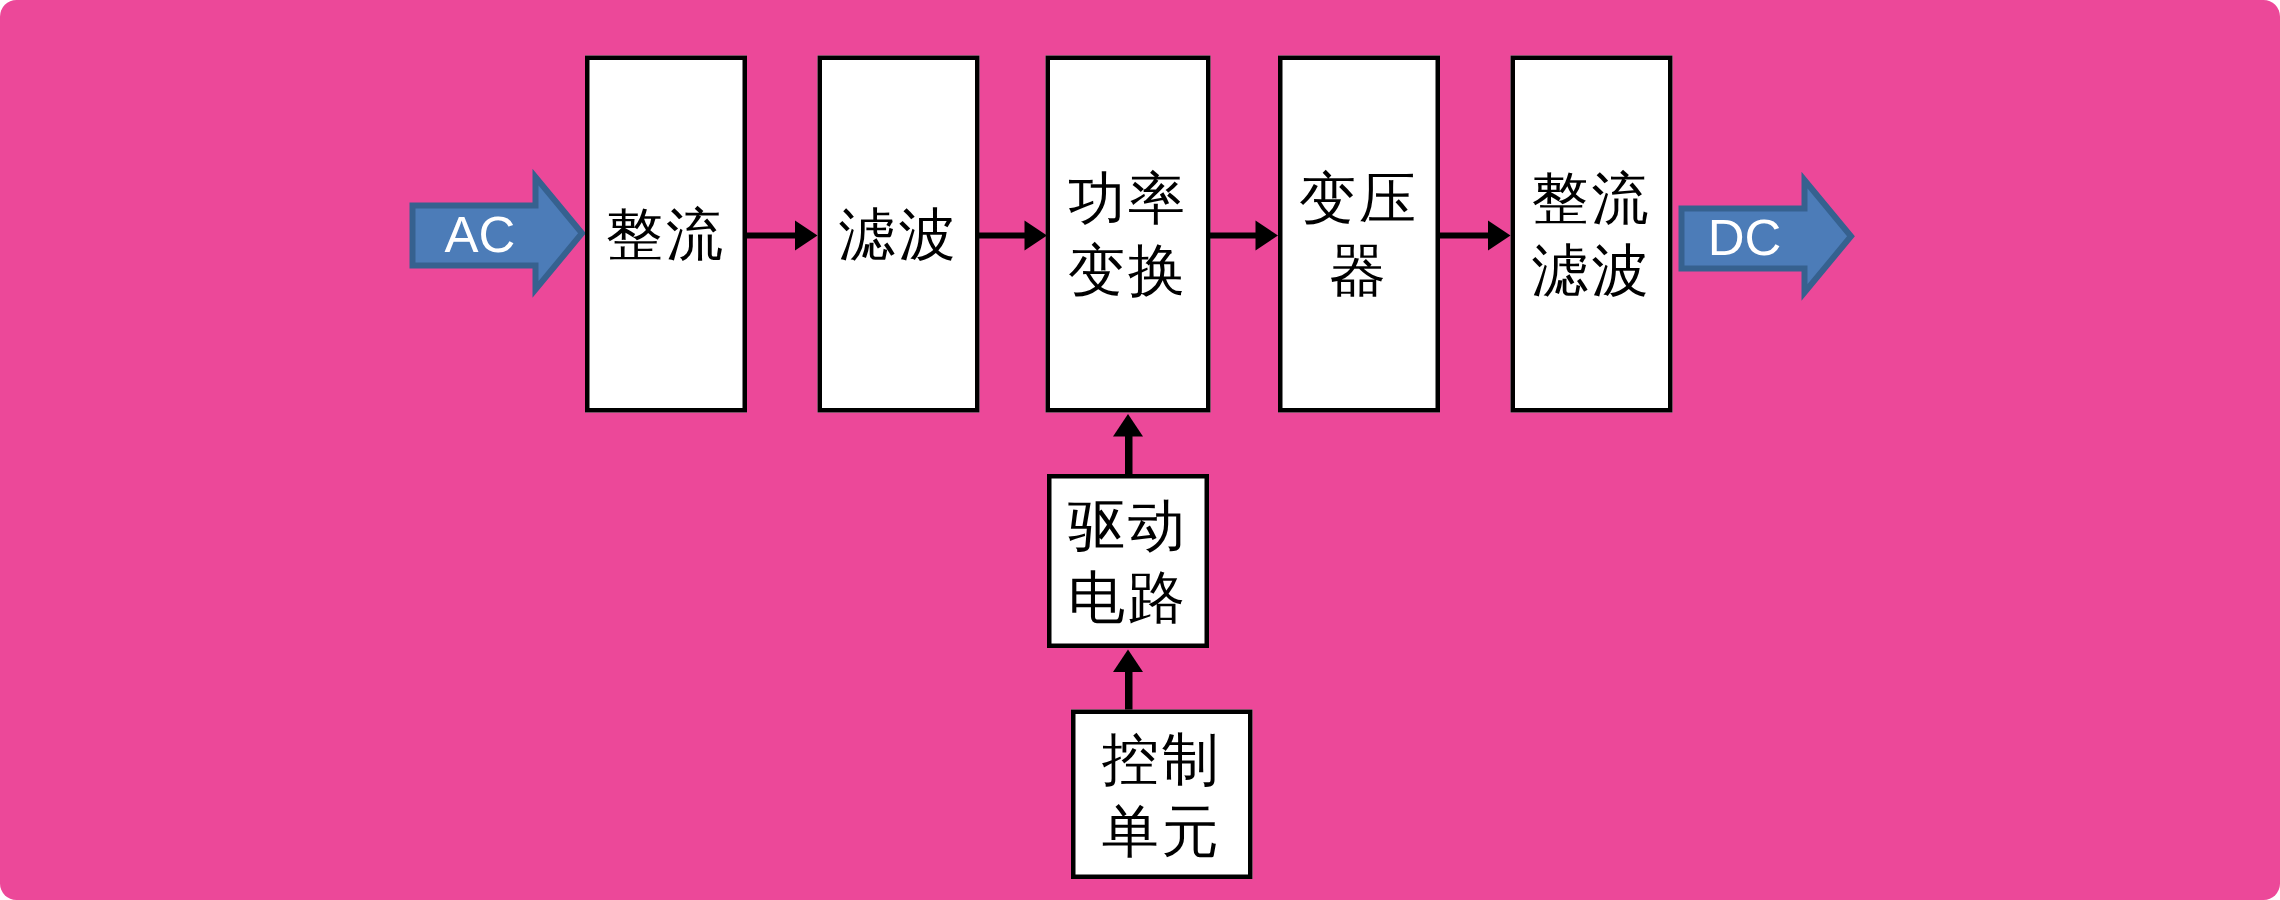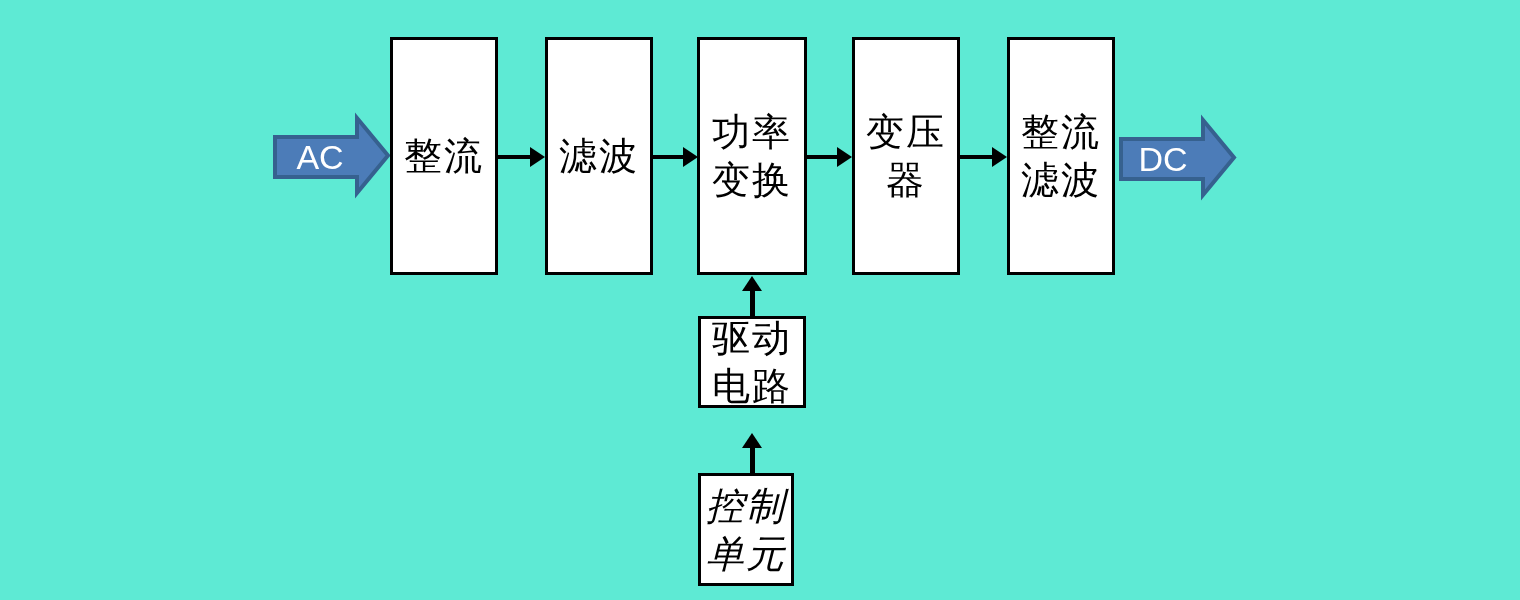--- a/index.html
+++ b/index.html
@@ -1,23 +1,24 @@
 <!DOCTYPE html>
 <html><head>
 <meta charset="utf-8">
 <style>
   * { margin: 0; padding: 0; box-sizing: border-box; }
   html, body { width: 1520px; height: 600px; background: #ffffff; }
   .canvas {
     position: relative;
     width: 1520px;
     height: 600px;
-    background: #5eead4;
+    background: #ec4899;
     overflow: hidden;
     font-family: "DejaVu Serif", "Liberation Serif", serif;
+    border-radius: 11px;
   }
   .box {
     position: absolute;
     background: #ffffff;
     border: 3px solid #000000;
     display: flex;
     align-items: center;
     justify-content: center;
     text-align: center;
   }
@@ -93,26 +94,26 @@
   <div class="box" style="left:697px; top:37px; width:110px; height:238px;">
     <span class="box-label">功率
 变换</span>
   </div>
 
   <div class="box" style="left:1007px; top:37px; width:108px; height:238px;">
     <span class="box-label">整流
 滤波</span>
   </div>
 
-  <div class="box" style="left:698px; top:316px; width:108px; height:92px;">
+  <div class="box" style="left:698px; top:316px; width:108px; height:116px;">
     <span class="box-label">驱动
 电路</span>
   </div>
 
-  <div class="box" style="left:698px; top:473px; width:96px; height:113px;font-style:italic;">
+  <div class="box" style="left:714px; top:473px; width:121px; height:113px;">
     <span class="box-label">控制
 单元</span>
   </div>
 
   <div class="harrow" style="left:497px; top:147px; width:48px;">
     <div class="shaft"></div>
     <div class="head"></div>
   </div>
 
   <div class="harrow" style="left:652px; top:147px; width:46px;">

